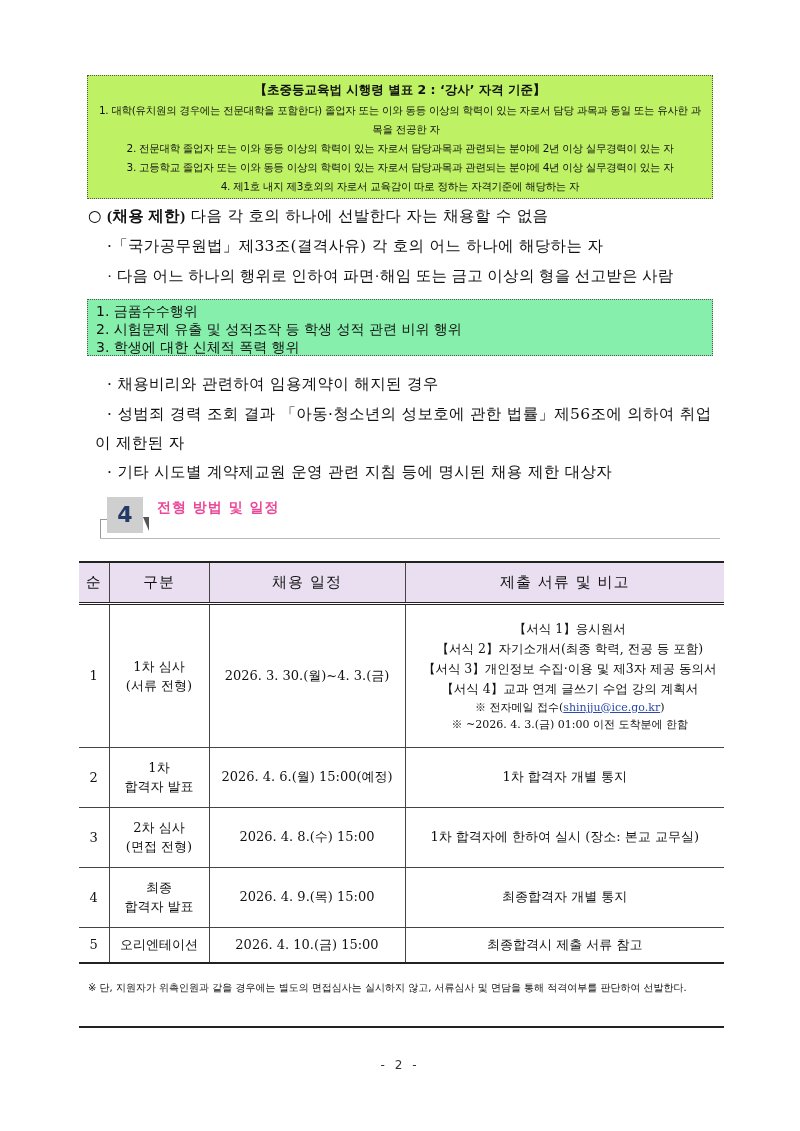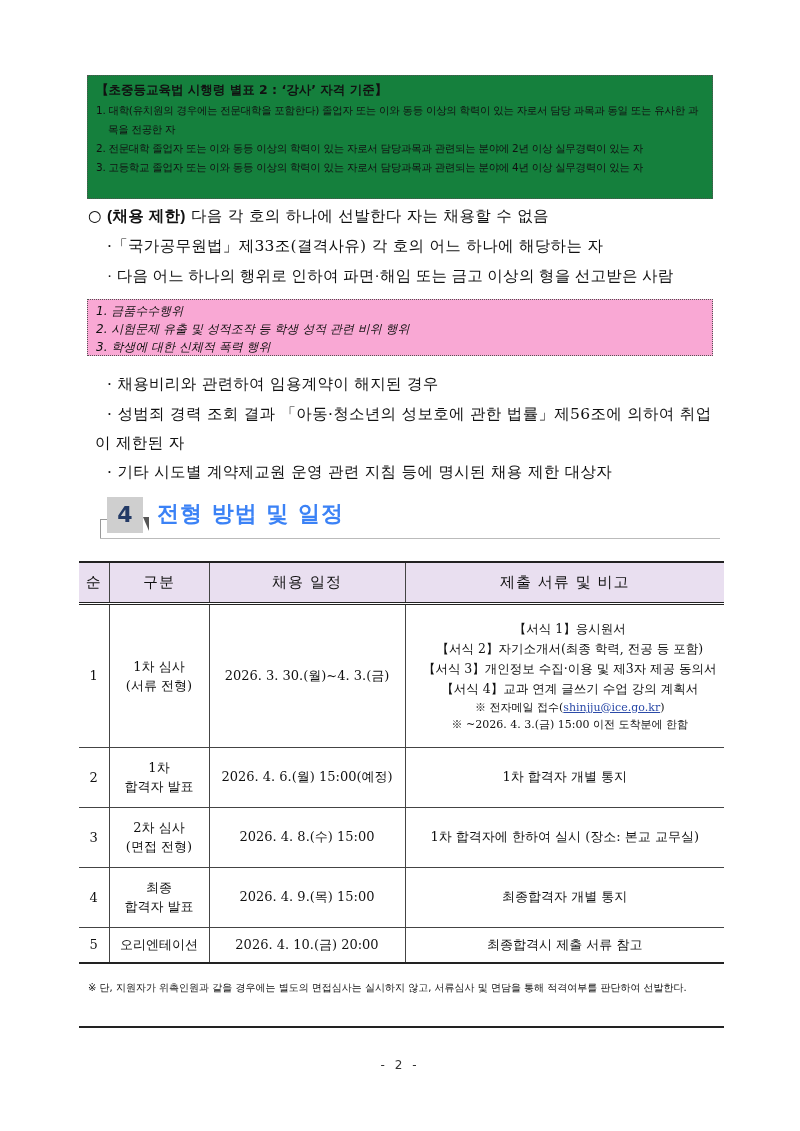--- a/index.html
+++ b/index.html
@@ -9,45 +9,46 @@
       font-family: "DejaVu Sans", "Liberation Sans", sans-serif;
       color: #111;
       overflow: hidden;
     }
     .page { position: absolute; left: 0; top: 0; width: 800px; height: 1131px; }
 
     
     .criteria-box {
       position: absolute; left: 87px; top: 75px; width: 626px; height: 124px;
       border: 1px dotted #555;
-      background: #15803d;
+      background: #bef264;
       padding: 3px 8px 0 8px;
       font-size: 10.5px; line-height: 19px;
       letter-spacing: -0.3px;
+      text-align: center;
     }
     .criteria-title { font-weight: bold; font-size: 12.5px; line-height: 22px; letter-spacing: 0; }
     .criteria-item { padding-left: 12px; text-indent: -12px; white-space: nowrap; }
     .criteria-item.wrap { white-space: normal; }
 
     
     .line {
       position: absolute; left: 88px; font-size: 15.5px; white-space: nowrap;
       font-family: "DejaVu Serif", "Liberation Serif", serif;
       letter-spacing: 0.3px;
     }
-    .line b { font-family: Liberation Sans, sans-serif; font-weight: bold; }
+    .line b { font-family: Liberation Serif, serif; font-weight: bold; }
     .sub { left: 107px; }
 
     
     .violation-box {
       position: absolute; left: 87px; top: 299px; width: 626px; height: 57px;
       border: 1px dotted #555;
-      background: #f9a8d4;
+      background: #86efac;
       padding: 2px 8px 0 8px;
-      font-size: 12px; line-height: 18px; font-style: italic;
+      font-size: 14px; line-height: 18px;
     }
 
     
     .section-header { position: absolute; left: 100px; top: 497px; width: 630px; height: 42px; }
     .section-num-box {
       position: absolute; left: 7px; top: 0; width: 36px; height: 36px;
       background: #cfcfcf;
       font-family: "DejaVu Sans", sans-serif; font-weight: bold; font-size: 22px;
       color: #233a66; text-align: center; line-height: 36px;
     }
@@ -57,21 +58,21 @@
     }
     .section-underline {
       position: absolute; left: 0; top: 22px; width: 8px; height: 20px;
       border-left: 1px solid #999; border-top: 1px solid #999;
     }
     .section-underline-long {
       position: absolute; left: 0; top: 41px; width: 620px; height: 1px; background: #bbb;
     }
     .section-title {
       position: absolute; left: 57px; top: 2px;
-      font-family: "DejaVu Sans", sans-serif; font-weight: bold; font-size: 22px; color: #3b82f6;
+      font-family: "DejaVu Sans", sans-serif; font-weight: bold; font-size: 14px; color: #ec4899;
       letter-spacing: 1px;
     }
 
     
     .schedule-table {
       position: absolute; left: 79px; top: 561px; width: 645px;
       border-collapse: collapse;
       font-family: "DejaVu Serif", "Liberation Serif", serif;
       font-size: 13px;
     }
@@ -111,20 +112,21 @@
 </head>
 <body>
 
 <div class="page">
 
   <div class="criteria-box">
     <div class="criteria-title">【초중등교육법 시행령 별표 2 : ‘강사’ 자격 기준】</div>
     <div class="criteria-item wrap">1. 대학(유치원의 경우에는 전문대학을 포함한다) 졸업자 또는 이와 동등 이상의 학력이 있는 자로서 담당 과목과 동일 또는 유사한 과목을 전공한 자</div>
     <div class="criteria-item">2. 전문대학 졸업자 또는 이와 동등 이상의 학력이 있는 자로서 담당과목과 관련되는 분야에 2년 이상 실무경력이 있는 자</div>
     <div class="criteria-item">3. 고등학교 졸업자 또는 이와 동등 이상의 학력이 있는 자로서 담당과목과 관련되는 분야에 4년 이상 실무경력이 있는 자</div>
+    <div class="criteria-item">4. 제1호 내지 제3호외의 자로서 교육감이 따로 정하는 자격기준에 해당하는 자</div>
   </div>
 
   <div class="line" style="top:206px; left:88px;">
     <span>○</span>
     <b>(채용 제한)</b><span> 다음 각 호의 하나에 선발한다 자는 채용할 수 없음</span>
   </div>
   <div class="line sub" style="top:236px;">·「국가공무원법」제33조(결격사유) 각 호의 어느 하나에 해당하는 자</div>
   <div class="line sub" style="top:266px;font-family:Liberation Serif, serif;">· 다음 어느 하나의 행위로 인하여 파면·해임 또는 금고 이상의 형을 선고받은 사람</div>
 
   <div class="violation-box">
@@ -162,21 +164,21 @@
           <div>1차 심사</div>
           <div>(서류 전형)</div>
         </td>
         <td>2026. 3. 30.(월)~4. 3.(금)</td>
         <td class="docs-cell">
           <div>【서식 1】응시원서</div>
           <div>【서식 2】자기소개서(최종 학력, 전공 등 포함)</div>
           <div>【서식 3】개인정보 수집·이용 및 제3자 제공 동의서</div>
           <div>【서식 4】교과 연계 글쓰기 수업 강의 계획서</div>
           <div class="docs-note"><span>※ 전자메일 접수(</span><span class="docs-link">shinjju@ice.go.kr</span><span>)</span></div>
-          <div class="docs-note">※ ~2026. 4. 3.(금) 15:00 이전 도착분에 한함</div>
+          <div class="docs-note">※ ~2026. 4. 3.(금) 01:00 이전 도착분에 한함</div>
         </td>
       </tr>
       <tr class="row-2">
         <td>2</td>
         <td class="cat-cell">
           <div>1차</div>
           <div>합격자 발표</div>
         </td>
         <td>2026. 4. 6.(월) 15:00(예정)</td>
         <td>1차 합격자 개별 통지</td>
@@ -195,21 +197,21 @@
         <td class="cat-cell">
           <div>최종</div>
           <div>합격자 발표</div>
         </td>
         <td>2026. 4. 9.(목) 15:00</td>
         <td>최종합격자 개별 통지</td>
       </tr>
       <tr class="row-5">
         <td>5</td>
         <td class="cat-cell">오리엔테이션</td>
-        <td>2026. 4. 10.(금) 20:00</td>
+        <td>2026. 4. 10.(금) 15:00</td>
         <td>최종합격시 제출 서류 참고</td>
       </tr>
     </tbody>
   </table>
 
   <div class="footnote">※ 단, 지원자가 위촉인원과 같을 경우에는 별도의 면접심사는 실시하지 않고, 서류심사 및 면담을 통해 적격여부를 판단하여 선발한다.</div>
   <div class="footnote-rule"></div>
   <div class="page-number">- 2 -</div>
 </div>
 

